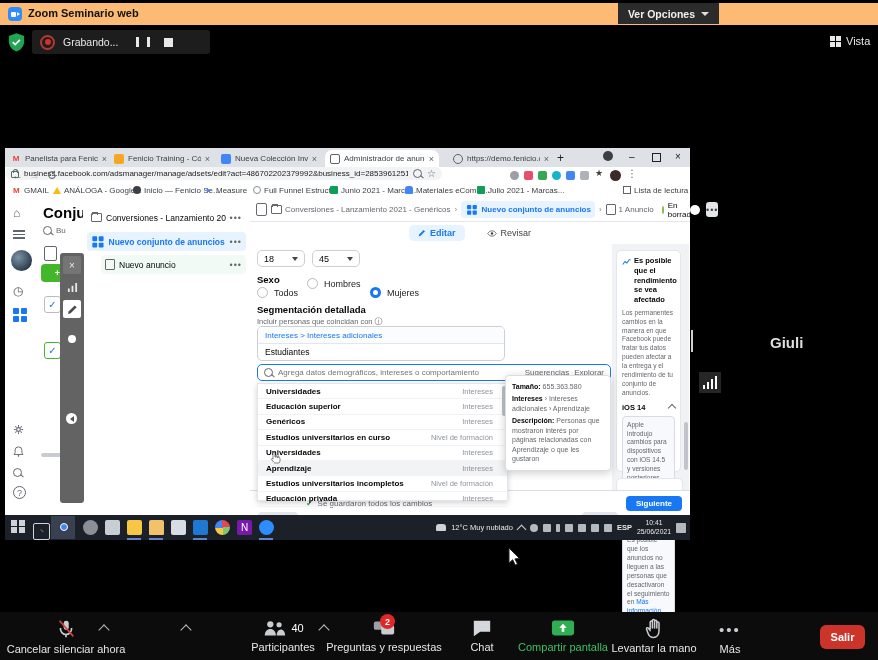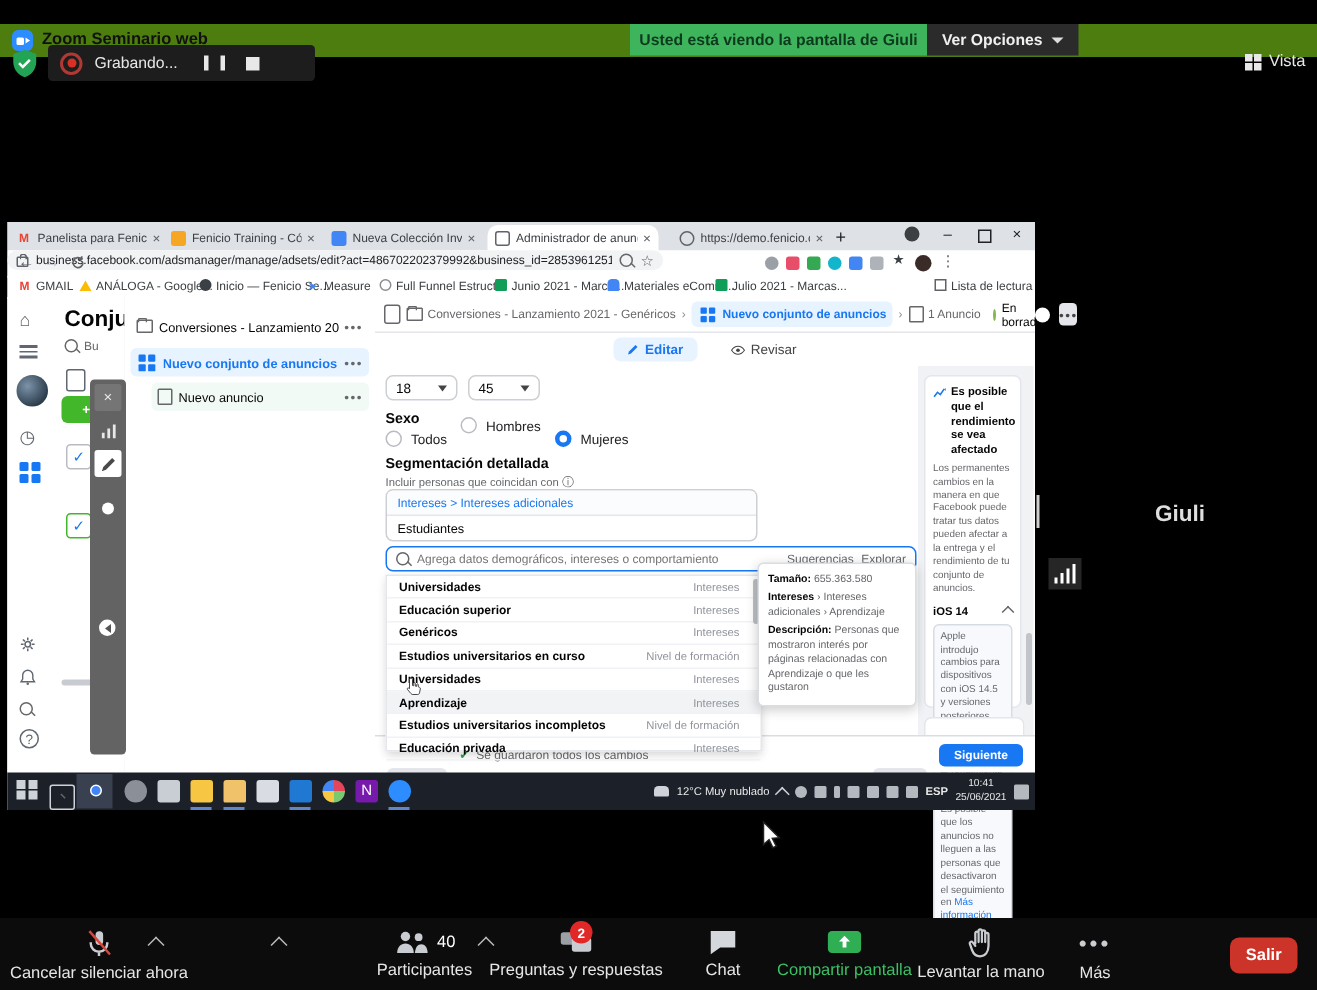--- a/index.html
+++ b/index.html
@@ -1,21 +1,21 @@
 <!DOCTYPE html>
 <html><head>
 <meta charset="utf-8">
 <style>
   html,body{margin:0;padding:0;background:#000;}
   #root{position:relative;width:878px;height:660px;background:#000;overflow:hidden;
         font-family:"Liberation Sans",sans-serif;-webkit-font-smoothing:antialiased;}
   .a{position:absolute;}
   .flex{display:flex;align-items:center;}
   
-  .topbar{left:0;top:16px;width:878px;height:22px;background:#4d7c0f;}
+  .topbar{left:0;top:3px;width:878px;height:22px;background:#fdba74;}
   .zlogo{left:8px;top:4px;width:14px;height:14px;background:#2d8cff;border-radius:4px;}
   .zlogo:before{content:"";position:absolute;left:3px;top:4.5px;width:5px;height:5px;background:#fff;border-radius:1px;}
   .zlogo:after{content:"";position:absolute;left:8.5px;top:5px;border-left:3px solid #fff;border-top:2.5px solid transparent;border-bottom:2.5px solid transparent;}
   .ztitle{left:28px;top:4px;font-size:11px;color:#111;font-weight:bold;}
   .banner{left:420px;top:0;width:198px;height:21px;background:#3eb45c;color:#0d3a1c;font-size:10.5px;font-weight:bold;justify-content:center;}
   .veropts{left:618px;top:0;width:101px;height:21px;background:#2b2b2b;color:#f0f0f0;font-size:10.5px;font-weight:bold;justify-content:center;gap:6px;}
   .caret-d{width:0;height:0;border-left:4px solid transparent;border-right:4px solid transparent;border-top:4px solid #ddd;}
   
   .shield{left:8px;top:33px;width:17px;height:19px;}
   .recpill{left:32px;top:30px;width:162px;height:24px;background:#1d1d1d;border-radius:3px;padding:0 8px;gap:8px;}
@@ -138,21 +138,20 @@
   .cur{z-index:50;}
 </style>
 </head>
 <body>
 
 <div id="root">
 
   <div class="a topbar">
     <div class="a zlogo"></div>
     <div class="a ztitle">Zoom Seminario web</div>
-    <div class="a flex banner">Usted está viendo la pantalla de Giuli</div>
     <div class="a flex veropts">
       <span>Ver Opciones</span>
       <span class="caret-d"></span>
     </div>
   </div>
 
   <svg class="a shield" viewBox="0 0 20 22">
       <path d="M10 0l9 3.4v6.2c0 5.6-3.8 10.4-9 12-5.2-1.6-9-6.4-9-12V3.4z" fill="#23a455"></path>
       <path d="M5.5 10.5l3 3 5.5-5.5" stroke="#fff" stroke-width="2" fill="none"></path>
     </svg>

